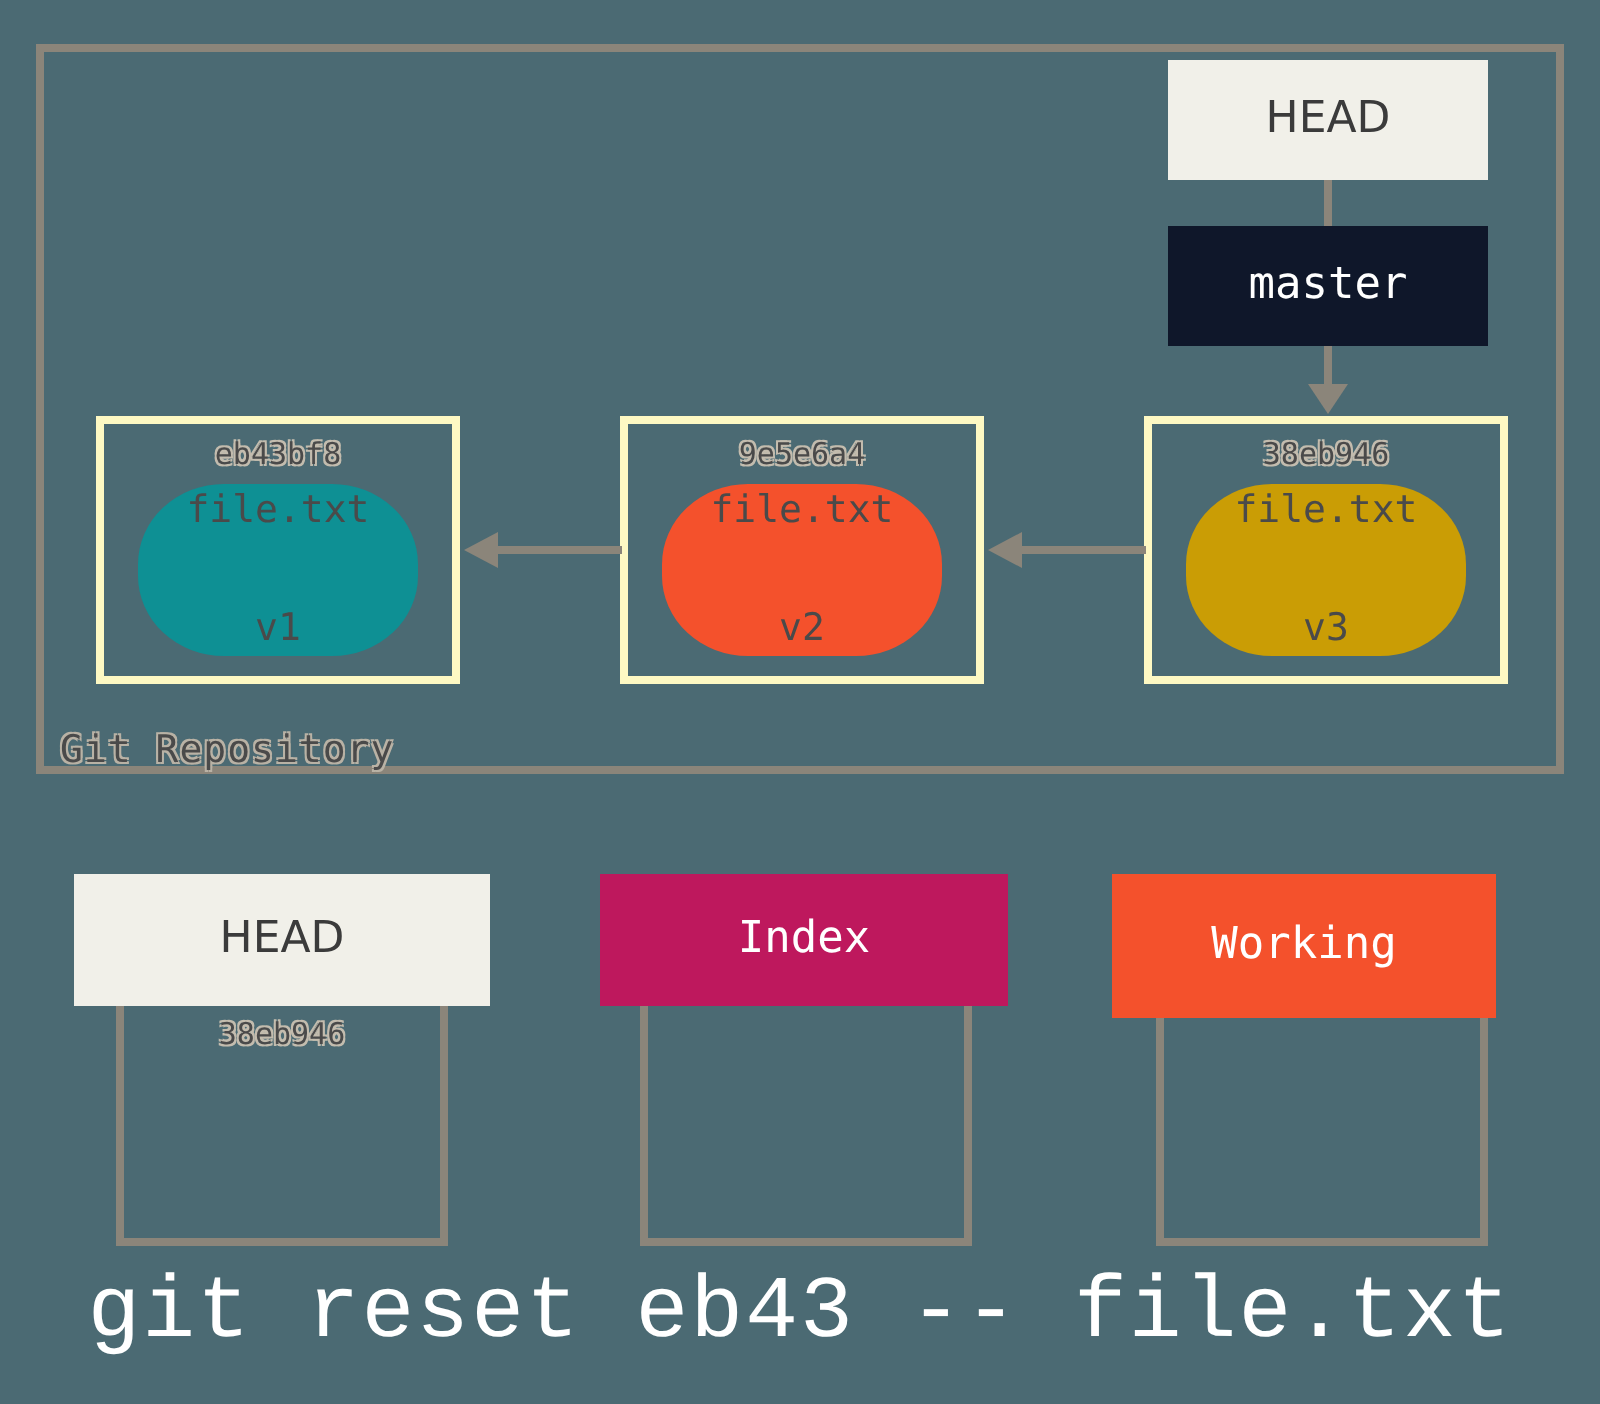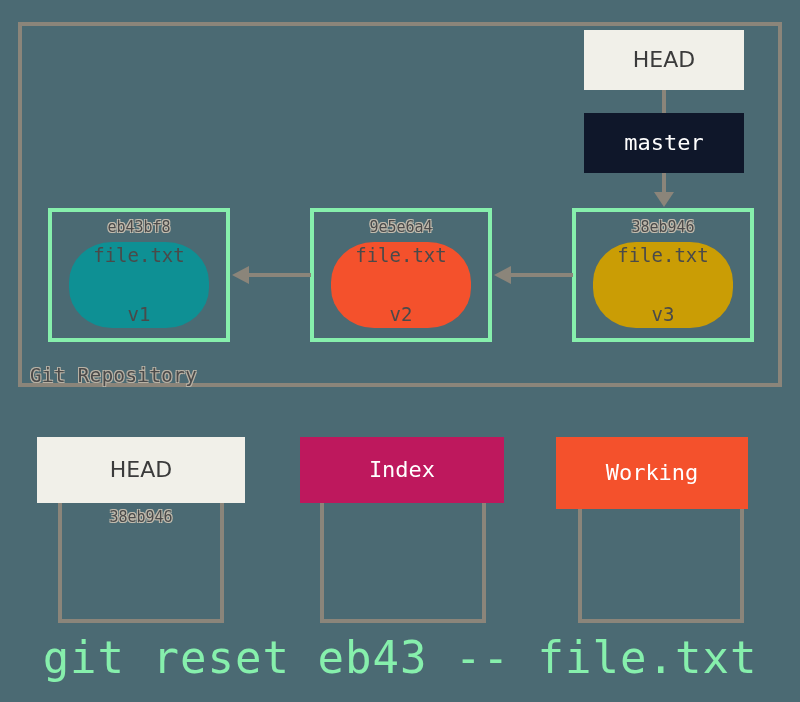--- a/index.html
+++ b/index.html
@@ -88,21 +88,21 @@
     border-right: 10px solid transparent;
     border-top: 15px solid #8b857a;
   }
 
   
   .commit {
     position: absolute;
     top: 208px;
     width: 182px;
     height: 134px;
-    border: 4px solid #86efac;
+    border: 4px solid #fef9c3;
     box-sizing: border-box;
   }
   .commit-a { left: 48px; }
   .commit-b { left: 310px; }
   .commit-c { left: 572px; }
 
   .commit-hash {
     position: absolute;
     top: 6px;
     left: 0;
@@ -217,24 +217,25 @@
   }
   .area-hash-head { left: 58px; }
 
   
   .command {
     position: absolute;
     left: 0;
     top: 632px;
     width: 100%;
     text-align: center;
-    color: #86efac;
+    color: #ffffff;
     font-size: 44px;
     letter-spacing: 1px;
     white-space: nowrap;
+    font-family: Liberation Mono, monospace;
   }
 </style>
 </head>
 <body>
 
 <div id="canvas">
 
   <div class="repo-box"></div>
   <div class="repo-label">Git Repository</div>
 

